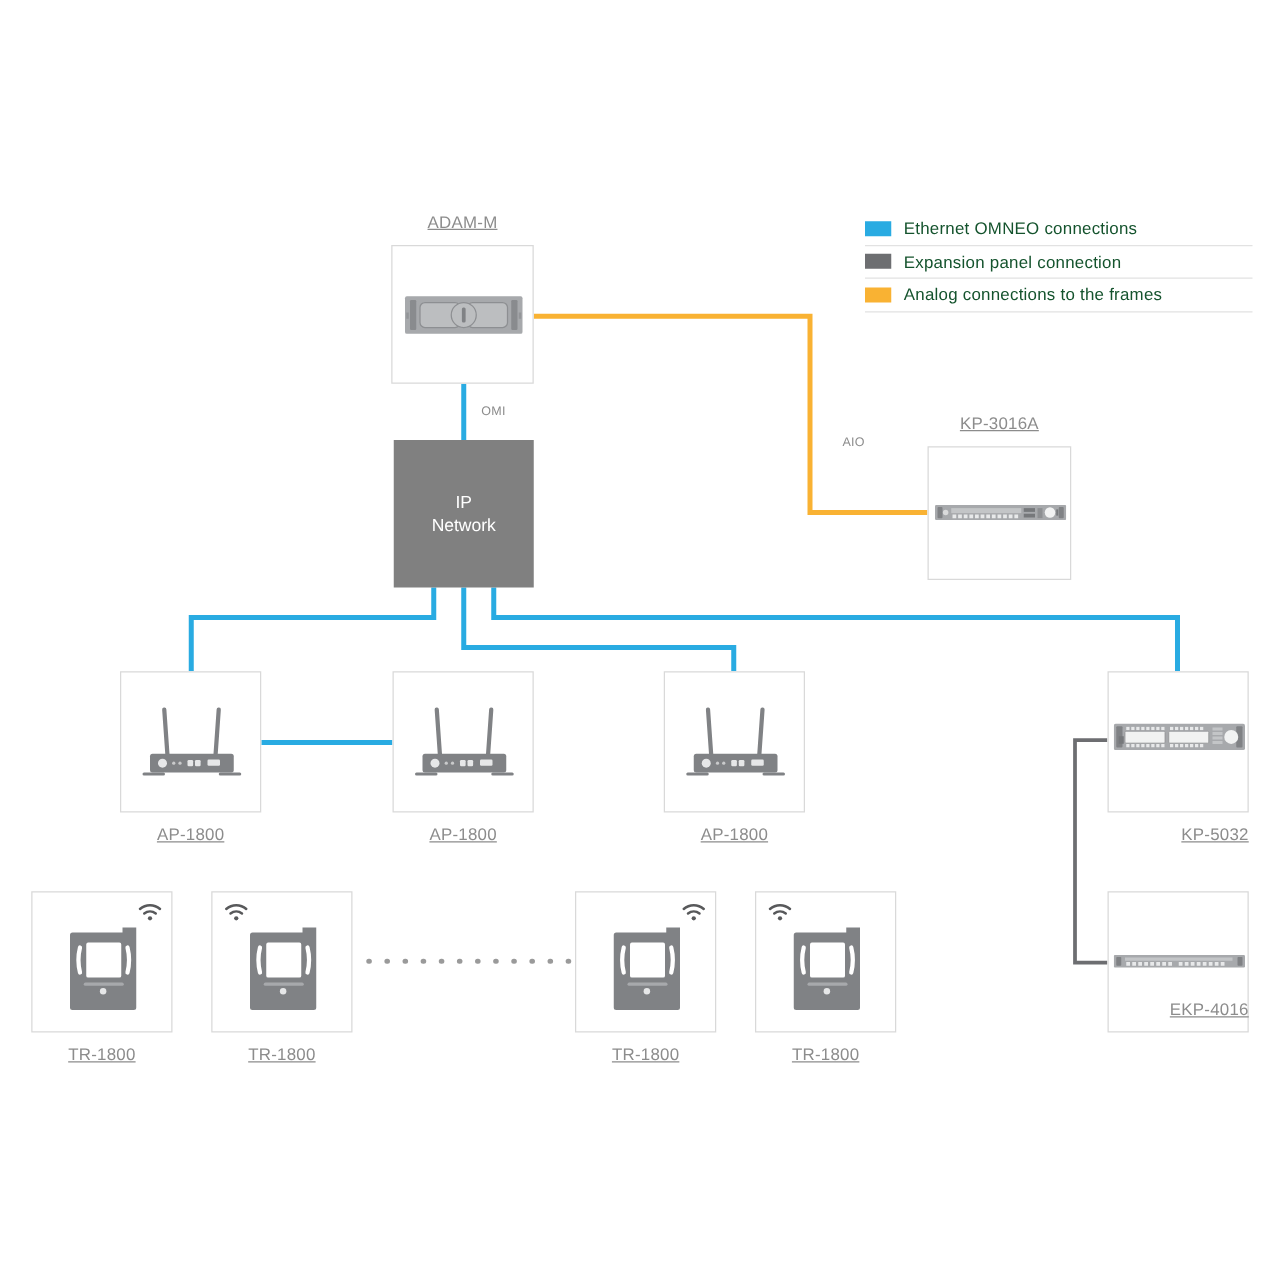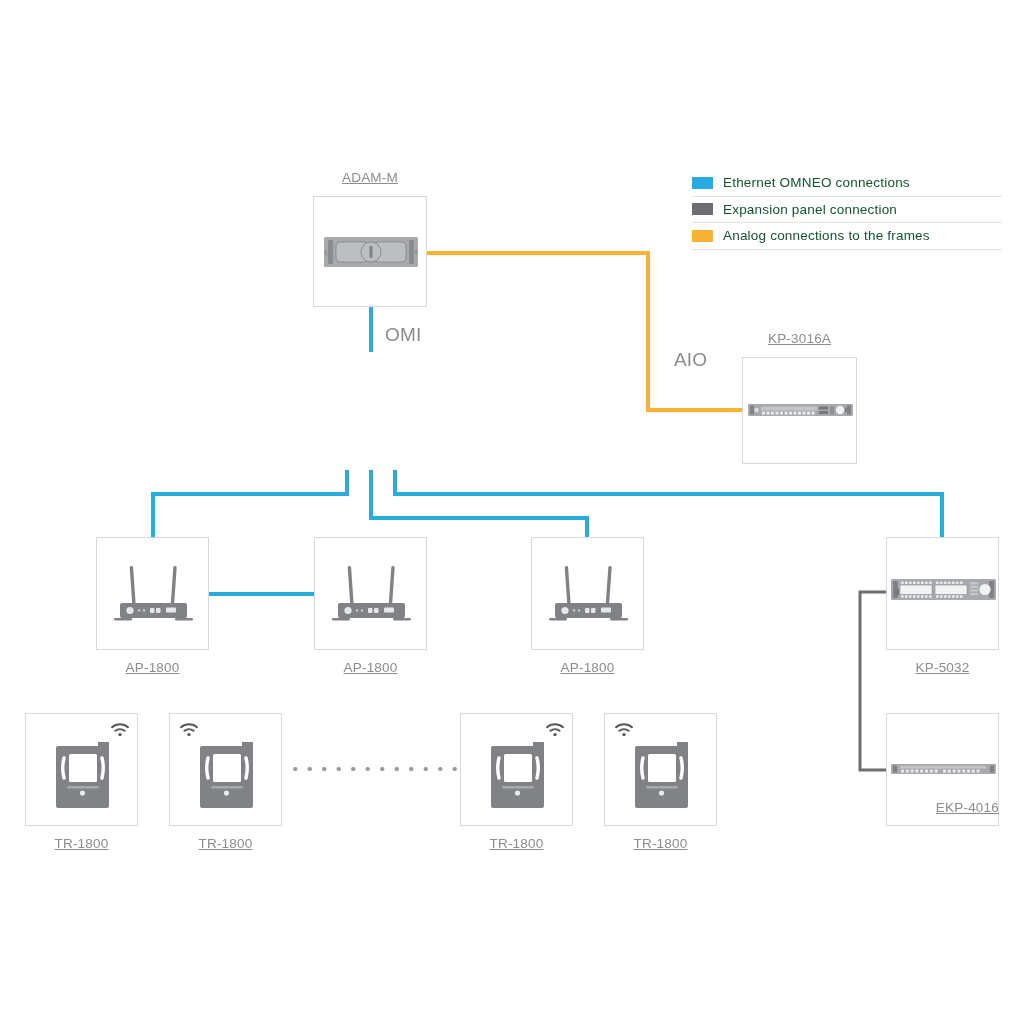--- a/index.html
+++ b/index.html
@@ -37,21 +37,21 @@
     position: absolute;
     font-size: 13.5px;
     color: #8c8c8c;
     text-align: center;
     white-space: nowrap;
     letter-spacing: 0.2px;
     text-decoration: underline;
   }
   .wire-label {
     position: absolute;
-    font-size: 19px;
+    font-size: 10px;
     color: #8c8c8c;
     white-space: nowrap;
     letter-spacing: 0.2px;
   }
   .ipnet {
     position: absolute;
     background: #808080;
     display: flex;
     align-items: center;
     justify-content: center;
@@ -122,20 +122,24 @@
       <rect x="51" y="9" width="32" height="20" rx="4" fill="#bcbec0" stroke="#8d8f92" stroke-width="1"></rect>
       <circle cx="48" cy="19" r="10" fill="#bcbec0" stroke="#8d8f92" stroke-width="1"></circle>
       <rect x="46.5" y="13" width="3" height="12" rx="1.2" fill="#808285"></rect>
       <rect x="2" y="17" width="2" height="5" fill="#939598"></rect>
       <rect x="92" y="17" width="2" height="5" fill="#939598"></rect>
     </svg>
   </div>
   <div class="node-label" style="left:313px; top:170px; width:114px;">ADAM-M</div>
   <div class="wire-label" style="left:385px; top:324px;">OMI</div>
 
+  <div class="ipnet" style="left:315px; top:352px; width:112px; height:118px;">
+    <span>IP</span>
+    <span>Network</span>
+  </div>
 
   <div class="wire-label" style="left:674px; top:324px;margin-top:25px;">AIO</div>
 
   <div class="node" style="left:742px; top:357px; width:115px; height:107px;">
     <svg class="dev" style="left:5px; top:44px;" width="105" height="17" viewBox="0 0 105 17">
       <rect x="0" y="2" width="105" height="12" rx="1" fill="#a7a9ac"></rect>
       <rect x="2" y="3.5" width="4" height="9" rx="0.8" fill="#808285"></rect>
       <rect x="99" y="3.5" width="4" height="9" rx="0.8" fill="#808285"></rect>
       <circle cx="8.5" cy="8" r="2.2" fill="#d9dadb"></circle>
       <rect x="13" y="4.5" width="56" height="4" fill="#c3c5c7"></rect>
@@ -255,21 +259,21 @@
       <rect x="4" y="12" width="4" height="6" fill="#76787b"></rect>
       <g fill="#c3c5c7">
         <rect x="79" y="5" width="8" height="2.4"></rect>
           <rect x="79" y="8.6" width="8" height="2.4"></rect>
         <rect x="79" y="12.2" width="8" height="2.4"></rect>
           <rect x="79" y="15.8" width="8" height="2.4"></rect>
       </g>
       <circle cx="94" cy="12.5" r="5.6" fill="#f1f2f2"></circle>
     </svg>
   </div>
-  <div class="node-label" style="left:886px; top:660px; width:113px;">KP-5032</div>
+  <div class="node-label" style="left:886px; top:660px; width:113px;text-align:right;">KP-5032</div>
 
   <div class="node" style="left:886px; top:713px; width:113px; height:113px;">
     <svg class="dev" style="left:4px; top:48px;" width="105" height="14" viewBox="0 0 105 14">
       <rect x="0" y="2" width="105" height="10" rx="1" fill="#a7a9ac"></rect>
       <rect x="2" y="3.5" width="4" height="7" rx="0.7" fill="#808285"></rect>
       <rect x="99" y="3.5" width="4" height="7" rx="0.7" fill="#808285"></rect>
       <rect x="9" y="4" width="86" height="2.6" fill="#c3c5c7"></rect>
       <g fill="#e8e9ea">
         <rect x="10" y="7.6" width="3" height="3"></rect>
           <rect x="14.8" y="7.6" width="3" height="3"></rect>

